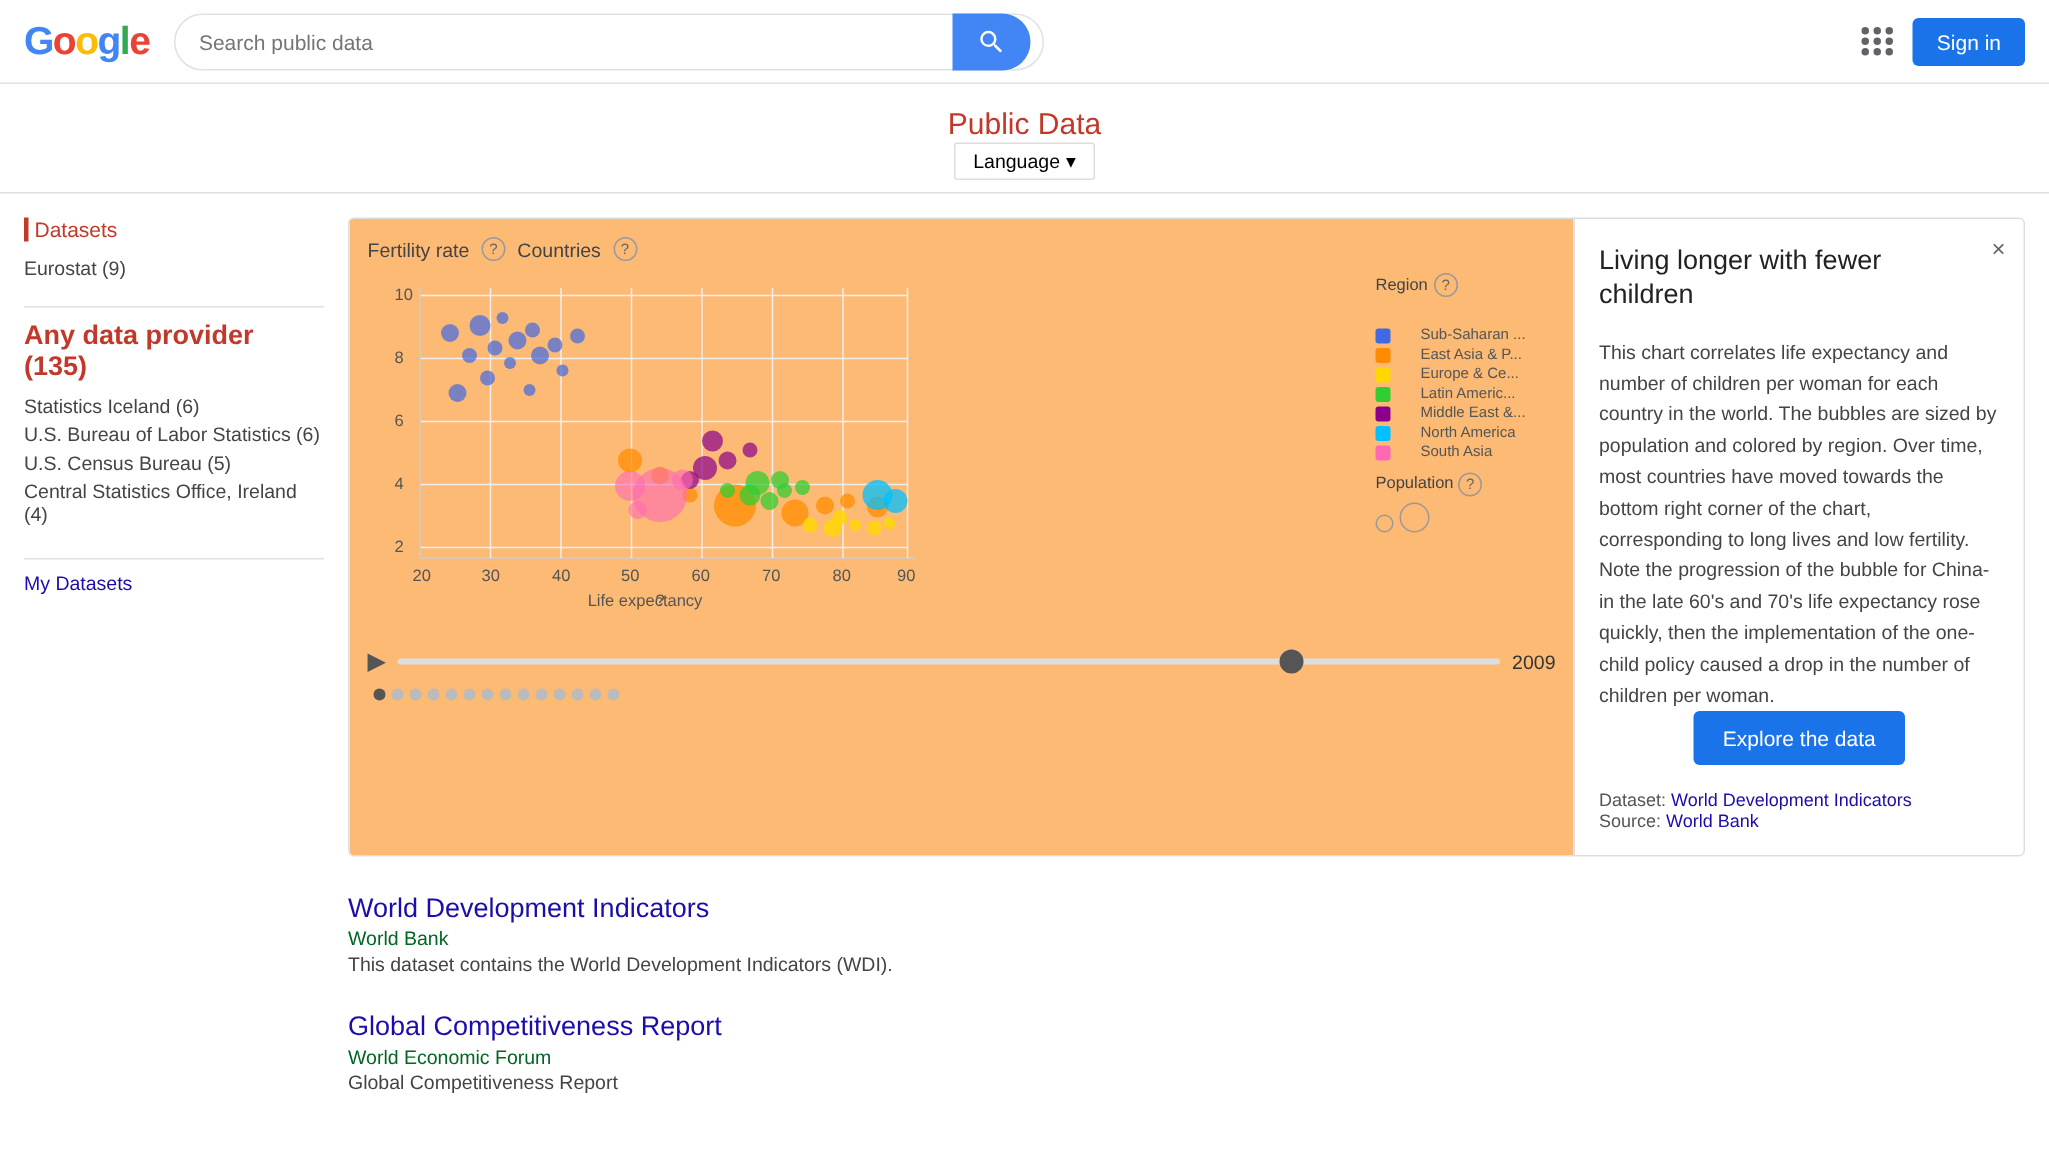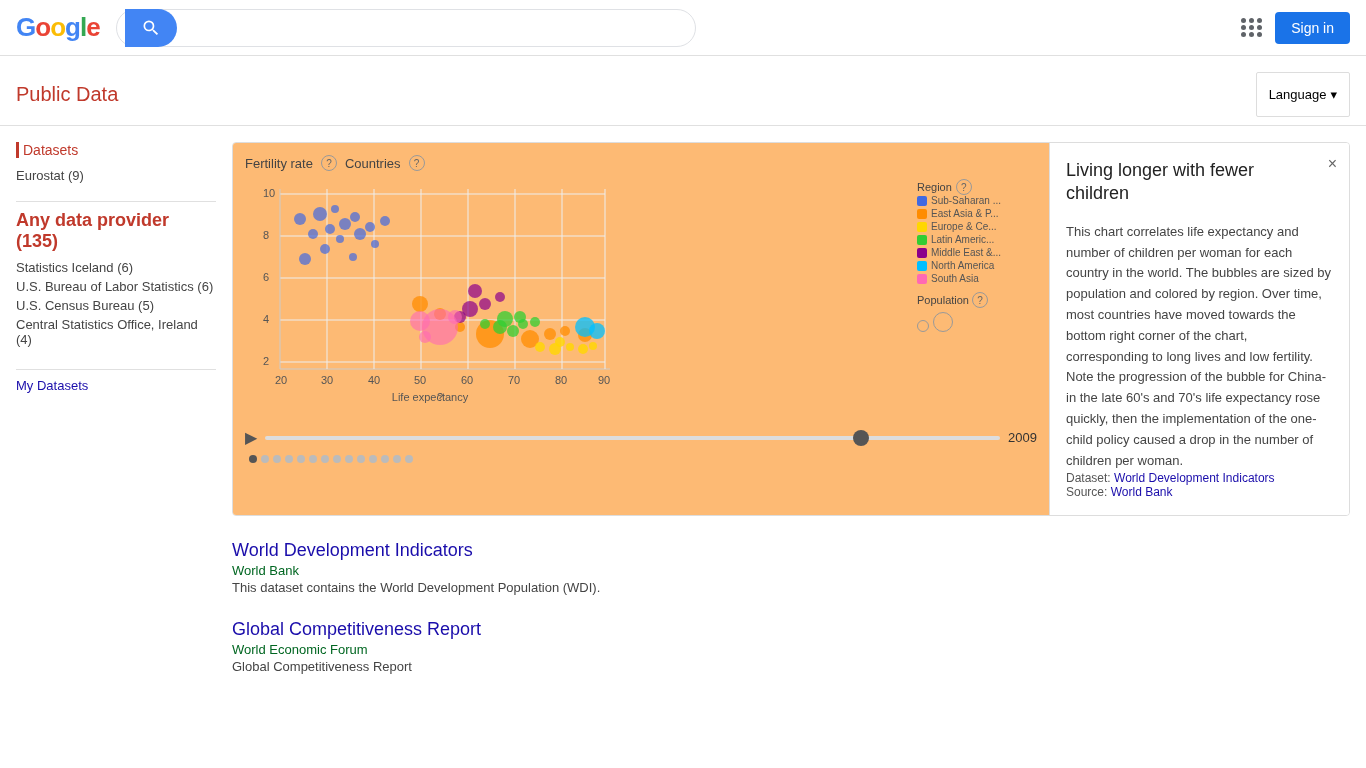--- a/index.html
+++ b/index.html
@@ -69,30 +69,31 @@
       font-weight: 500;
     }
 
     
     #sub-header {
       padding: 16px 16px 8px 16px;
       border-bottom: 1px solid #e0e0e0;
       display: flex;
       align-items: center;
       justify-content: space-between;
+      flex-direction: column;
     }
     .public-data-title {
       color: #c0392b;
       font-size: 20px;
       font-weight: 400;
     }
     .language-btn {
       border: 1px solid #ddd;
       background: #fff;
-      padding: 14px 12px;
+      padding: 4px 12px;
       border-radius: 2px;
       cursor: pointer;
       font-size: 13px;
       display: flex;
       align-items: center;
       gap: 4px;
     }
 
     
     #main {
@@ -179,29 +180,29 @@
     .bubble-chart-container {
       display: flex;
       gap: 8px;
     }
     .chart-svg-area { flex: 1; }
     .legend-area { width: 120px; font-size: 11px; }
     .legend-title {
       font-size: 11px;
       color: #444;
       font-weight: 500;
-      margin-bottom: 0;
+      margin-bottom: 20px;
       display: flex;
       align-items: center;
       gap: 4px;
     }
     .legend-item {
       display: flex;
       align-items: center;
-      gap: 4px;
+      gap: 20px;
       margin-bottom: 2px;
       font-size: 10px;
       color: #555;
     }
     .legend-dot {
       width: 10px;
       height: 10px;
       border-radius: 2px;
       flex-shrink: 0;
     }
@@ -357,20 +358,21 @@
     <div class="google-logo">
       <span class="g-blue">G</span>
         <span class="g-red">o</span>
         <span class="g-yellow">o</span>
         <span class="g-blue">g</span>
         <span class="g-green">l</span>
         <span class="g-red">e</span>
     </div>
   </div>
   <div id="search-bar">
+    <input type="text" id="search-input" placeholder="Search public data" style="">
     <button class="search-btn">
       <svg class="search-icon-svg" viewBox="0 0 24 24">
         <path d="M15.5 14h-.79l-.28-.27A6.471 6.471 0 0 0 16 9.5 6.5 6.5 0 1 0 9.5 16c1.61 0 3.09-.59 4.23-1.57l.27.28v.79l5 4.99L20.49 19l-4.99-5zm-6 0C7.01 14 5 11.99 5 9.5S7.01 5 9.5 5 14 7.01 14 9.5 11.99 14 9.5 14z"></path>
       </svg>
     </button>
   </div>
   <div id="header-right">
     <div class="apps-icon">
       <div class="apps-grid">
         <div class="apps-dot"></div>
@@ -590,35 +592,36 @@
           <div class="dot"></div>
           <div class="dot"></div>
           <div class="dot"></div>
         </div>
       </div>
 
       <div class="info-panel">
         <button class="close-btn">×</button>
         <div class="info-title">Living longer with fewer children</div>
         <div class="info-text">This chart correlates life expectancy and number of children per woman for each country in the world. The bubbles are sized by population and colored by region. Over time, most countries have moved towards the bottom right corner of the chart, corresponding to long lives and low fertility. Note the progression of the bubble for China- in the late 60's and 70's life expectancy rose quickly, then the implementation of the one-child policy caused a drop in the number of children per woman.</div>
+        <button class="explore-btn">Explore the data</button>
         <div class="dataset-info">
           <span>Dataset:</span>
           <a href="#">World Development Indicators</a>
           <br>
           <span>Source:</span>
           <a href="#">World Bank</a>
         </div>
       </div>
     </div>
 
 
     <div class="dataset-card">
       <a class="dataset-name" href="#">World Development Indicators</a>
       <div class="dataset-provider">World Bank</div>
-      <div class="dataset-description">This dataset contains the World Development Population (WDI).</div>
+      <div class="dataset-description">This dataset contains the World Development Indicators (WDI).</div>
     </div>
 
     <div class="dataset-card">
       <a class="dataset-name" href="#">Global Competitiveness Report</a>
       <div class="dataset-provider">World Economic Forum</div>
       <div class="dataset-description">Global Competitiveness Report</div>
     </div>
 
   </div>
 </div>

